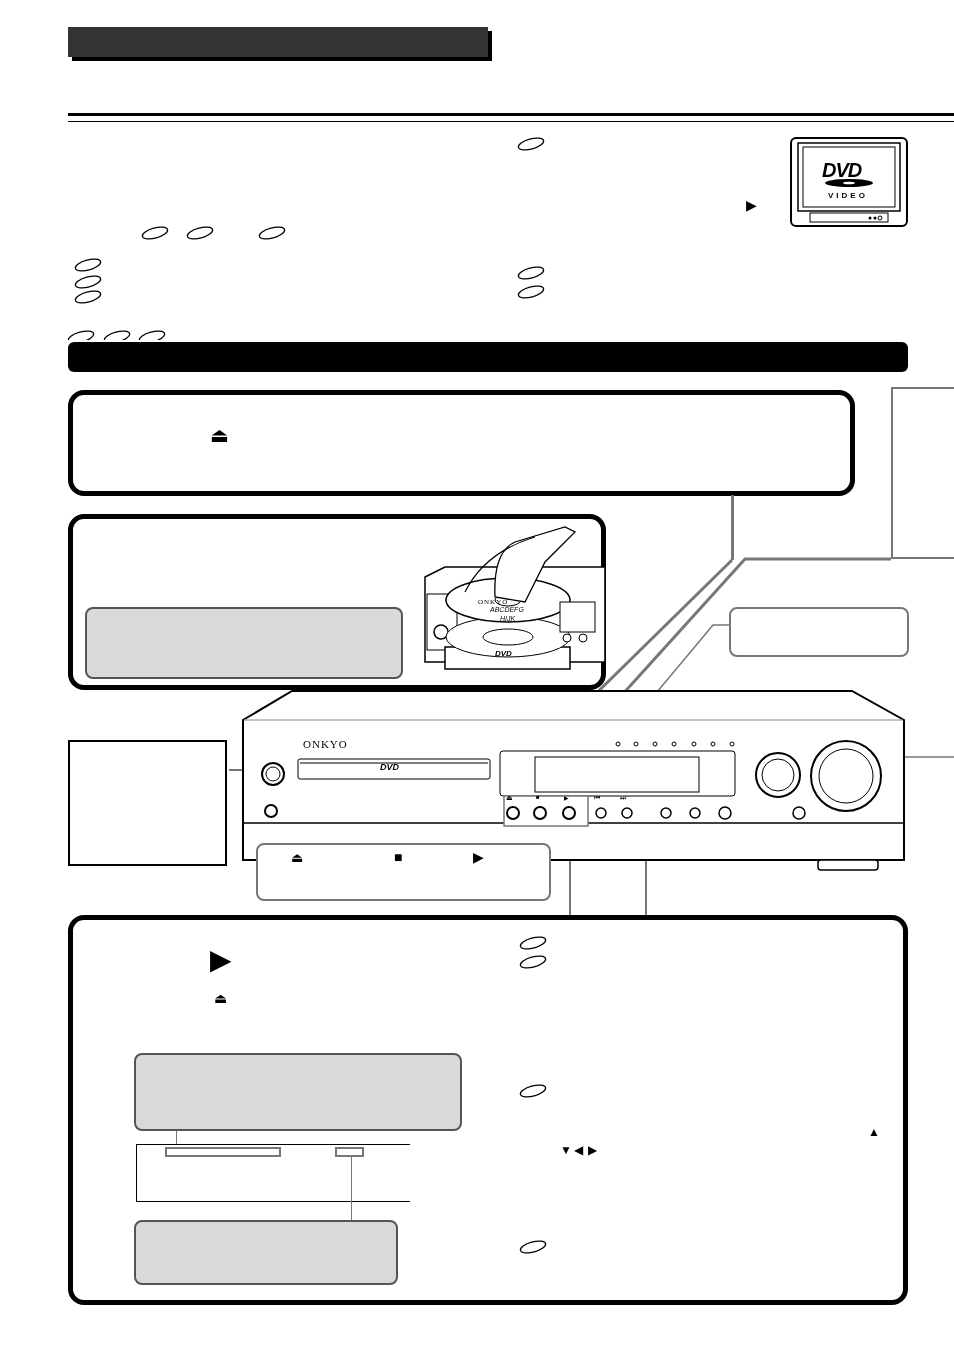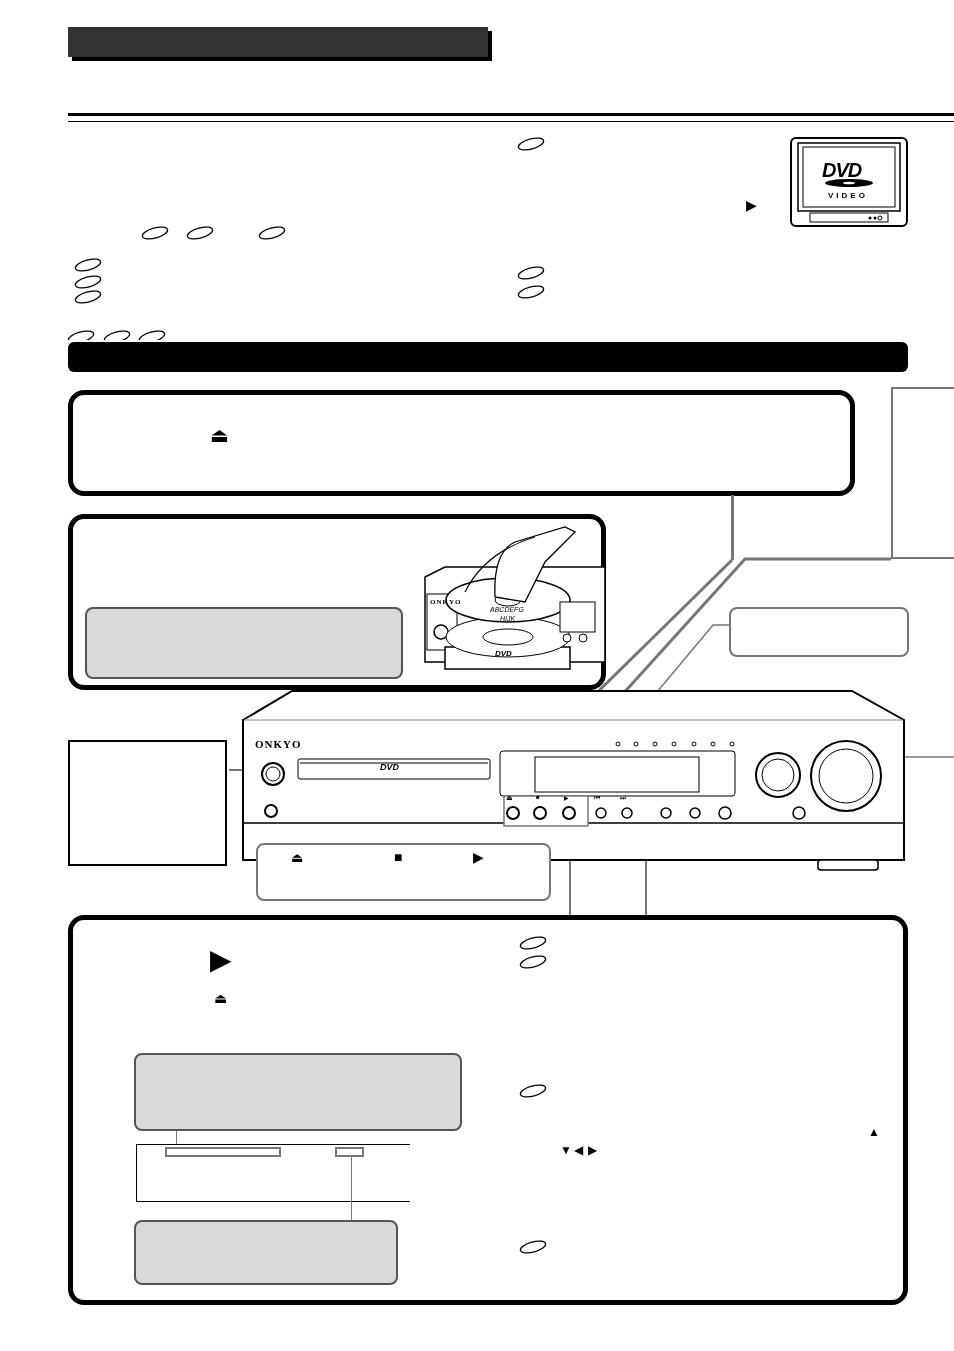--- a/index.html
+++ b/index.html
@@ -7,21 +7,21 @@
   .abs{position:absolute;}
   .title-bar{left:68px;top:27px;width:420px;height:30px;background:#333;box-shadow:4px 4px 0 #000;}
   .rule-thick{left:68px;top:113px;width:886px;height:3px;background:#000;}
   .rule-thin{left:68px;top:121px;width:886px;height:1px;background:#000;}
   .section-bar{left:68px;top:342px;width:840px;height:30px;background:#000;border-radius:6px;}
   .step-box{border:5px solid #000;border-radius:16px;background:#fff;box-sizing:border-box;}
   .gray-box{background:#d9d9d9;border:2px solid #555;border-radius:8px;box-sizing:border-box;}
   .callout{border:2px solid #777;border-radius:8px;background:#fff;box-sizing:border-box;}
   .glyph{font-size:20px;line-height:1;}
   .leader{background:#777;}
-  .brand{font-family:"Liberation Serif",serif;font-weight:bold;font-size:11px;letter-spacing:1px;}
+  .brand{font-family:"Liberation Serif",serif;font-weight:normal;font-size:11px;letter-spacing:1px;margin-left:48px;}
 </style>
 </head>
 <body>
 
 <div class="abs title-bar"></div>
 <div class="abs rule-thick"></div>
 <div class="abs rule-thin"></div>
 
 <svg class="abs" style="left:0;top:0;width:954px;height:340px;pointer-events:none">
   <g fill="none" stroke="#000" stroke-width="1.3">

